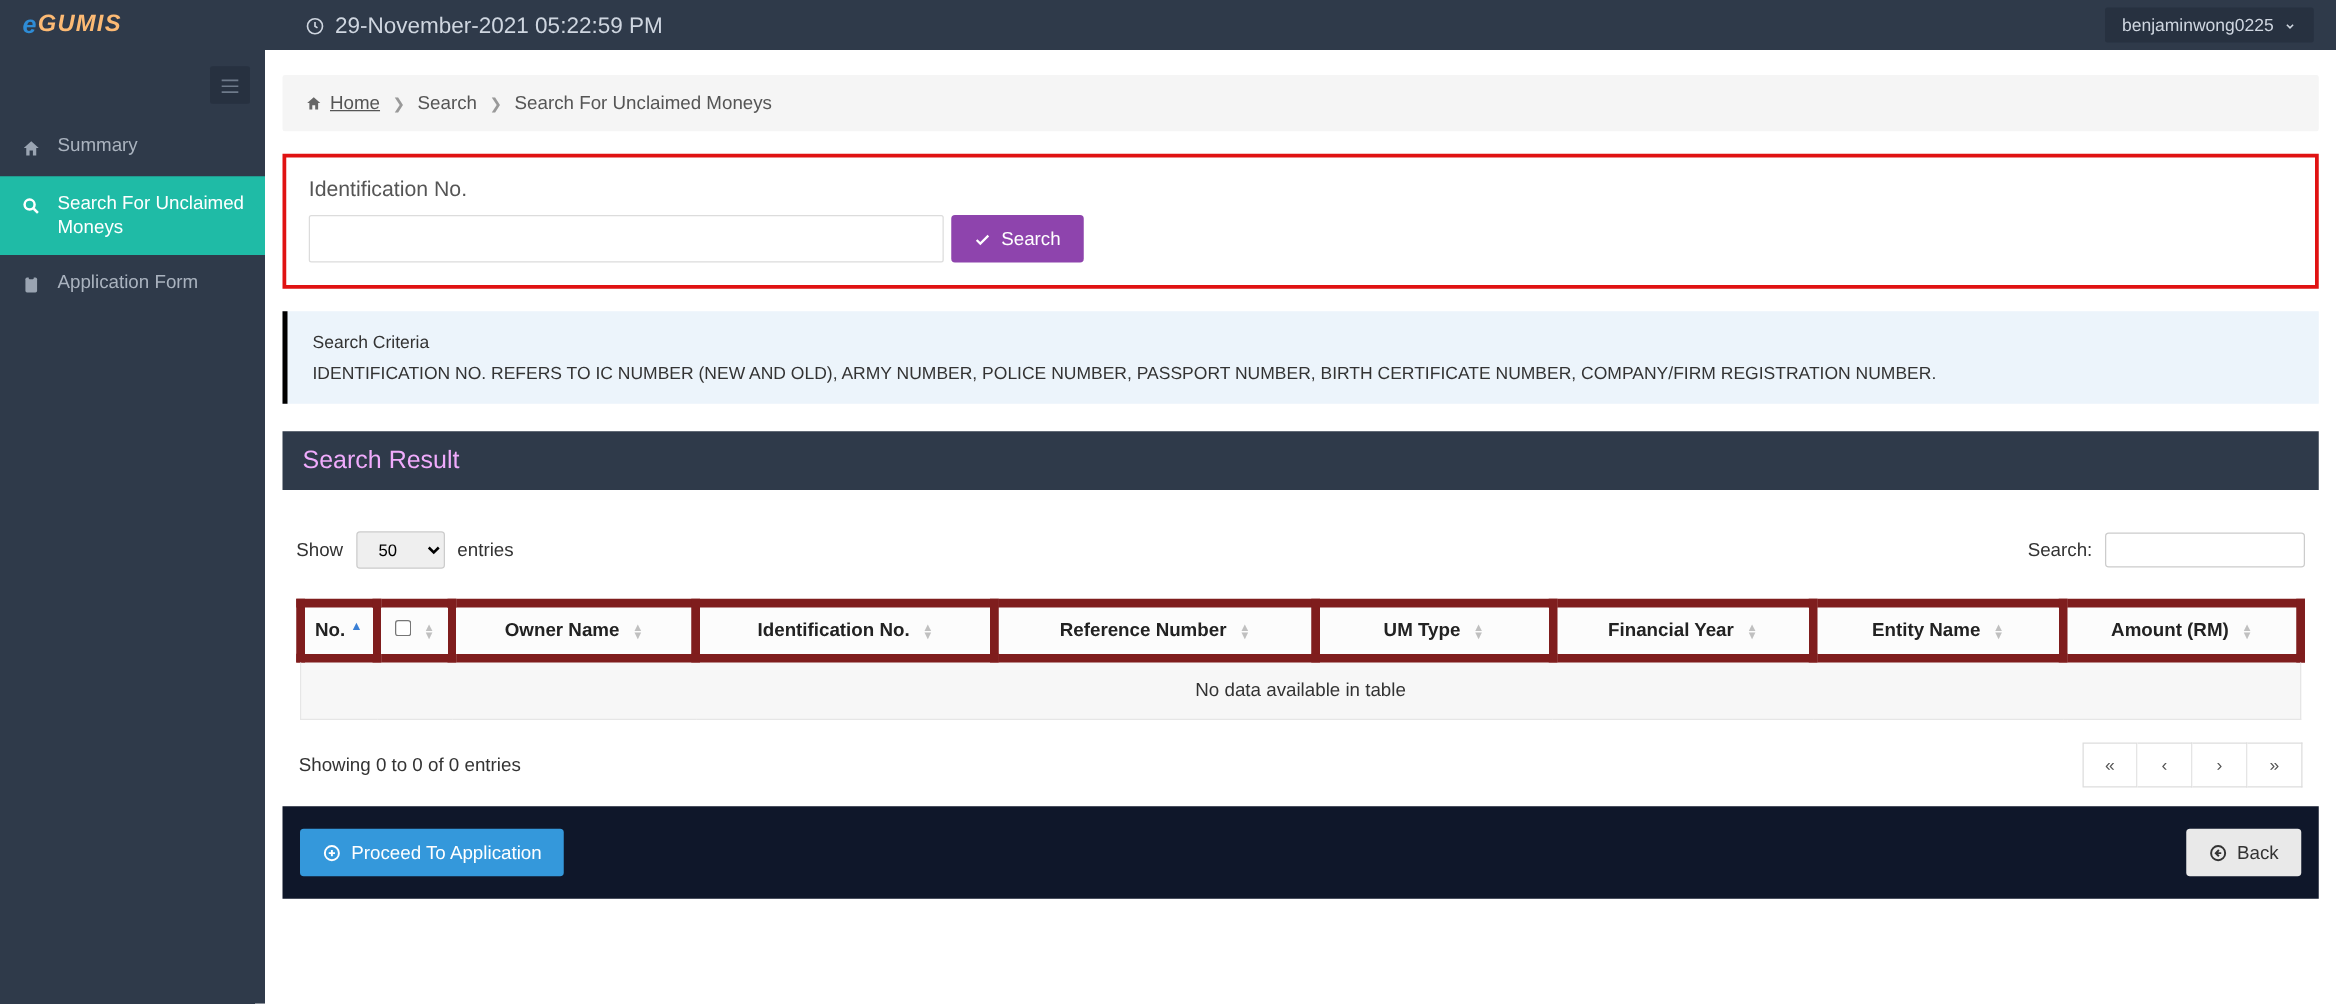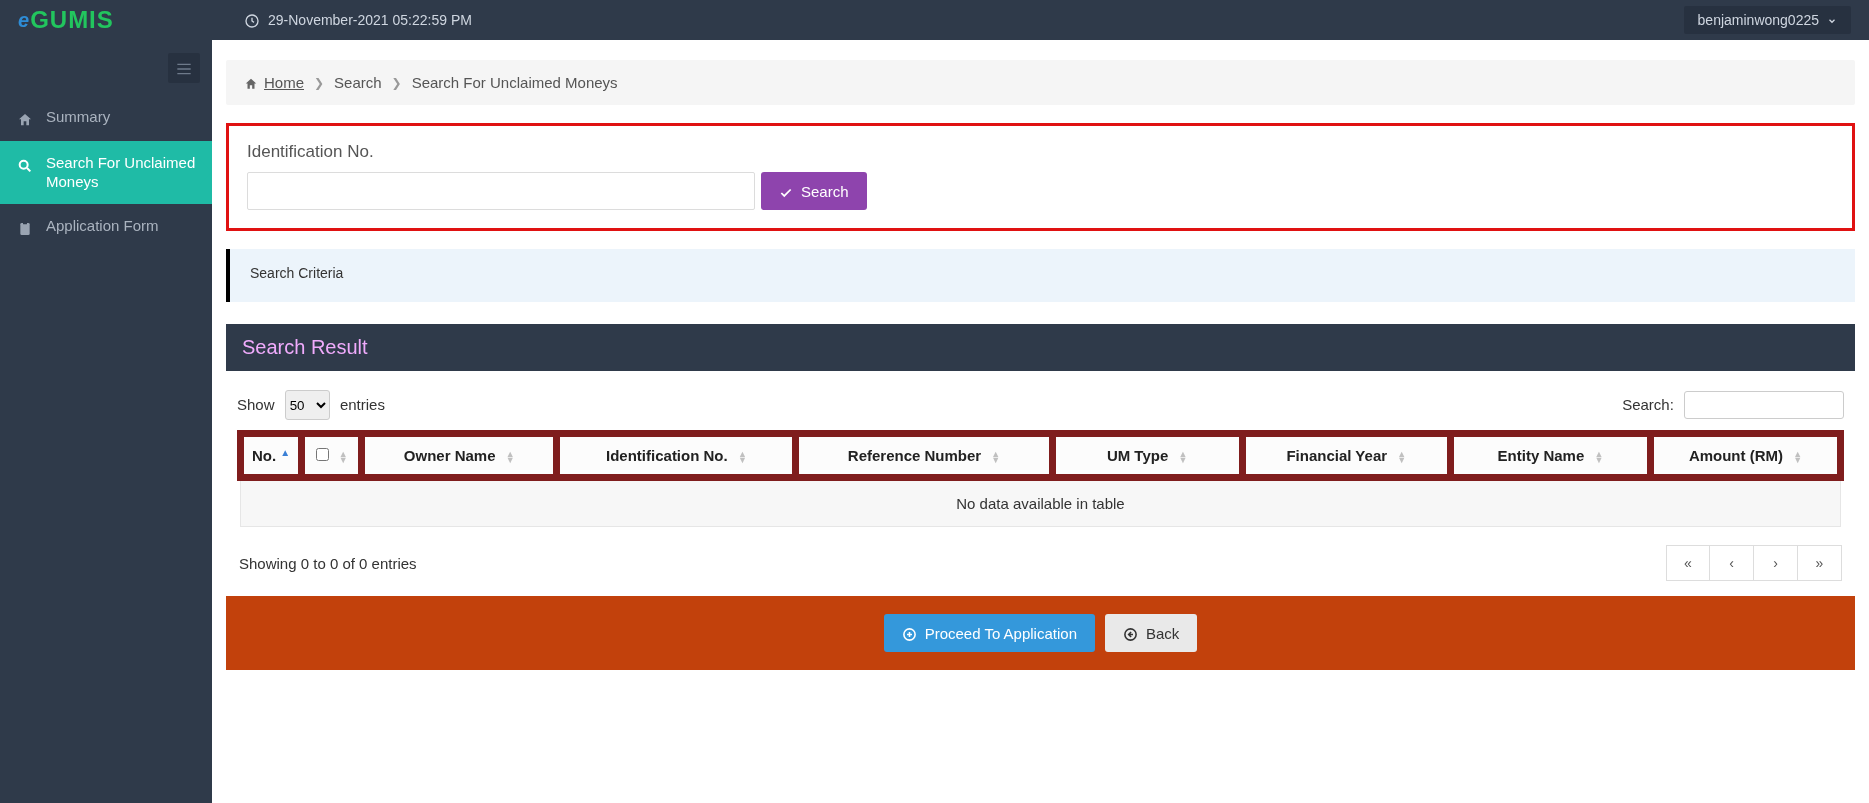--- a/index.html
+++ b/index.html
@@ -1,21 +1,21 @@
 <!DOCTYPE html>
 <html><head>
 <meta charset="utf-8">
 <style>
 * { box-sizing: border-box; margin: 0; padding: 0; }
 body { font-family: "Segoe UI", Arial, sans-serif; font-size: 14px; color: #333; background: #fff; }
 .top-bar { height: 40px; background: #2f3a4a; display: flex; align-items: center; padding: 0 18px; color: #cfd6e0; }
 .top-bar .logo { width: 226px; display:flex; align-items:center; }
 .top-bar .logo .e { color:#2e8cd6; font-weight:700; font-style:italic; font-size:20px; letter-spacing:1px;}
-.top-bar .logo .g { color:#22c55e; font-weight:700; font-size:24px; letter-spacing:1px;}
-.top-bar .datetime { display:flex; align-items:center; gap:8px; font-size:14px; }
+.top-bar .logo .g { color:#fdba74; font-weight:700; font-style:italic; font-size:19px; letter-spacing:1px;}
+.top-bar .datetime { display:flex; align-items:center; gap:8px; font-size:18px; }
 .top-bar .spacer { flex:1; }
 .top-bar .user { background:#273140; padding:6px 14px; border-radius:2px; display:flex; align-items:center; gap:8px; font-size:14px; cursor:pointer;}
 .layout { display:flex; min-height: calc(100vh - 40px); }
 .sidebar { width: 212px; background:#2f3a4a; color:#9aa4b2; flex-shrink:0; }
 .sidebar .collapse-row { height:55px; display:flex; justify-content:flex-end; align-items:center; padding-right:12px; }
 .sidebar .collapse-btn { width:32px; height:30px; background:#273140; border-radius:2px; display:flex; align-items:center; justify-content:center; cursor:pointer; color:#6e7a8a;}
 .sidebar ul { list-style:none; }
 .sidebar li { padding:12px 16px; display:flex; align-items:flex-start; gap:12px; font-size:15px; cursor:pointer; color:#aab3bf; line-height:1.3;}
 .sidebar li.active { background:#1fbba6; color:#fff; position:relative;}
 .sidebar li.active::after { content:""; position:absolute; right:-12px; top:50%; transform:translateY(-50%); border:12px solid transparent; border-left-color:#1fbba6;}
@@ -31,32 +31,32 @@
 .btn { border:none; border-radius:3px; padding:0 18px; height:38px; display:inline-flex; align-items:center; gap:8px; font-size:15px; cursor:pointer;}
 .btn-purple { background:#8e44ad; color:#fff;}
 .btn-blue { background:#3498db; color:#fff;}
 .btn-grey { background:#e9e9e9; color:#333;}
 .info-callout { margin:0 14px 22px 14px; background:#ecf4fb; border-left:4px solid #000000; padding:14px 20px; color:#333; font-size:14px; line-height:1.5;}
 .info-callout .title { font-size:14px; margin-bottom:4px;}
 .panel { margin:0 14px; }
 .panel-header { background:#2f3a4a; color:#f0abfc; font-size:20px; padding:12px 16px;}
 .panel-body { background:#fff; border:1px solid #fff; padding:18px 10px 8px 10px;}
 .table-controls { display:flex; align-items:center; justify-content:space-between; margin-bottom:10px; font-size:15px;}
-.table-controls select { border:1px solid #ccc; border-radius:3px; height:30px; padding:0 0; margin:0 6px;}
+.table-controls select { border:1px solid #ccc; border-radius:3px; height:30px; padding:0 13px; margin:14px 6px;}
 .table-controls .right input { border:1px solid #ccc; border-radius:3px; height:28px; padding:0 8px; margin-left:6px; width:160px;}
 table.data { width:100%; border-collapse:collapse; font-size:15px;}
 table.data th { border:7px solid #7f1d1d; padding:10px 8px; text-align:center; font-weight:700; position:relative; background:#fcfcfc; color:#222; white-space:nowrap;}
 table.data td.empty { border:1px solid #e6e6e6; padding:14px; text-align:center; background:#f7f7f7;}
 .sort-icons { display:inline-flex; flex-direction:column; line-height:6px; font-size:9px; color:#c0c0c0; margin-left:6px; vertical-align:middle;}
 .sort-asc { color:#3a7fd5; font-size:10px; margin-left:4px; vertical-align:top;}
 .table-footer { display:flex; justify-content:space-between; align-items:center; padding:18px 2px 6px 2px; font-size:15px;}
 .pager { display:flex; }
 .pager button { border:1px solid #ddd; background:#fff; width:44px; height:36px; font-size:14px; color:#555; cursor:pointer;}
 .pager button + button { border-left:none;}
-.panel-foot { background:#c2410c; margin:0 14px; padding:18px 14px; display:flex; justify-content:center; gap:10px;}
+.panel-foot { background:#0f172a; margin:0 14px; padding:18px 14px; display:flex; justify-content:space-between; gap:10px;}
 svg { display:inline-block; vertical-align:middle;}
 </style>
 </head>
 <body>
 
 <div class="top-bar">
   <div class="logo">
     <span class="e">e</span>
       <span class="g">GUMIS</span>
   </div>
@@ -148,20 +148,21 @@
                 <path d="M4 12l5 5L20 6"></path>
               </svg>
           </span>
           <span>Search</span>
         </button>
       </div>
     </div>
 
     <div class="info-callout">
       <div class="title">Search Criteria</div>
+      <div>IDENTIFICATION NO. REFERS TO IC NUMBER (NEW AND OLD), ARMY NUMBER, POLICE NUMBER, PASSPORT NUMBER, BIRTH CERTIFICATE NUMBER, COMPANY/FIRM REGISTRATION NUMBER.</div>
     </div>
 
     <div class="panel">
       <div class="panel-header">Search Result</div>
       <div class="panel-body">
         <div class="table-controls">
           <div class="left">
             <span>Show</span>
             <select id="page-length-select"><option value="10">10</option><option value="25">25</option><option value="50" selected="">50</option><option value="100">100</option></select>
             <span>entries</span>

